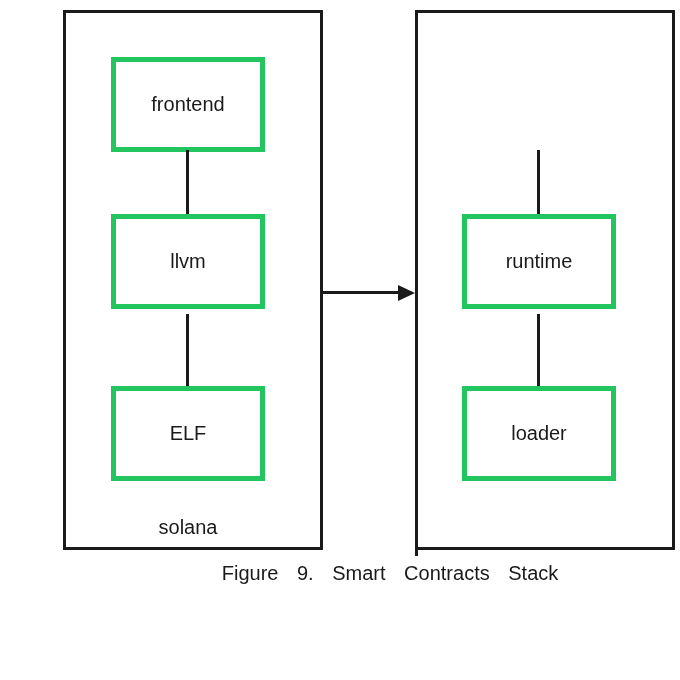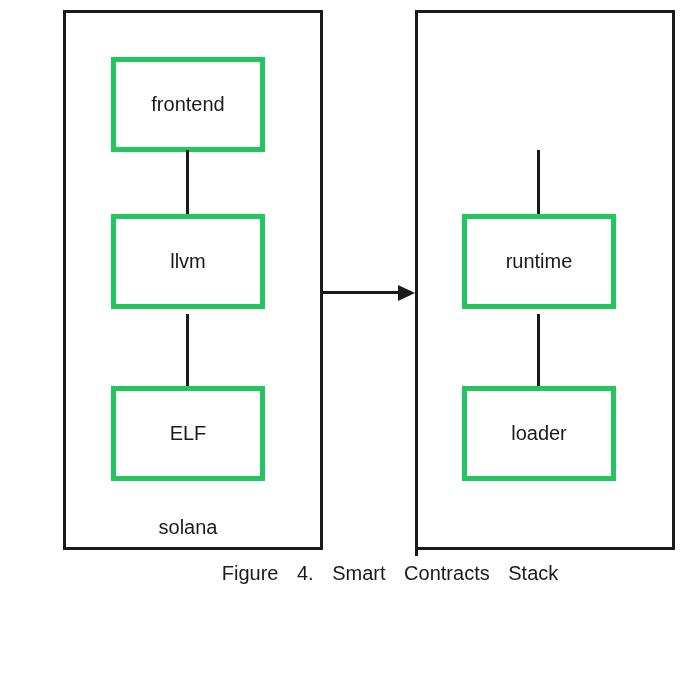--- a/index.html
+++ b/index.html
@@ -128,15 +128,15 @@
 
   <div class="connector conn-right conn-a"></div>
   <div class="node col-right row-2">
     <span>runtime</span>
   </div>
   <div class="connector conn-right conn-b"></div>
   <div class="node col-right row-3">
     <span>loader</span>
   </div>
 
-  <div class="caption">Figure 4. Smart Contracts Stack</div>
+  <div class="caption">Figure 9. Smart Contracts Stack</div>
 
 </div>
 
 </body></html>

